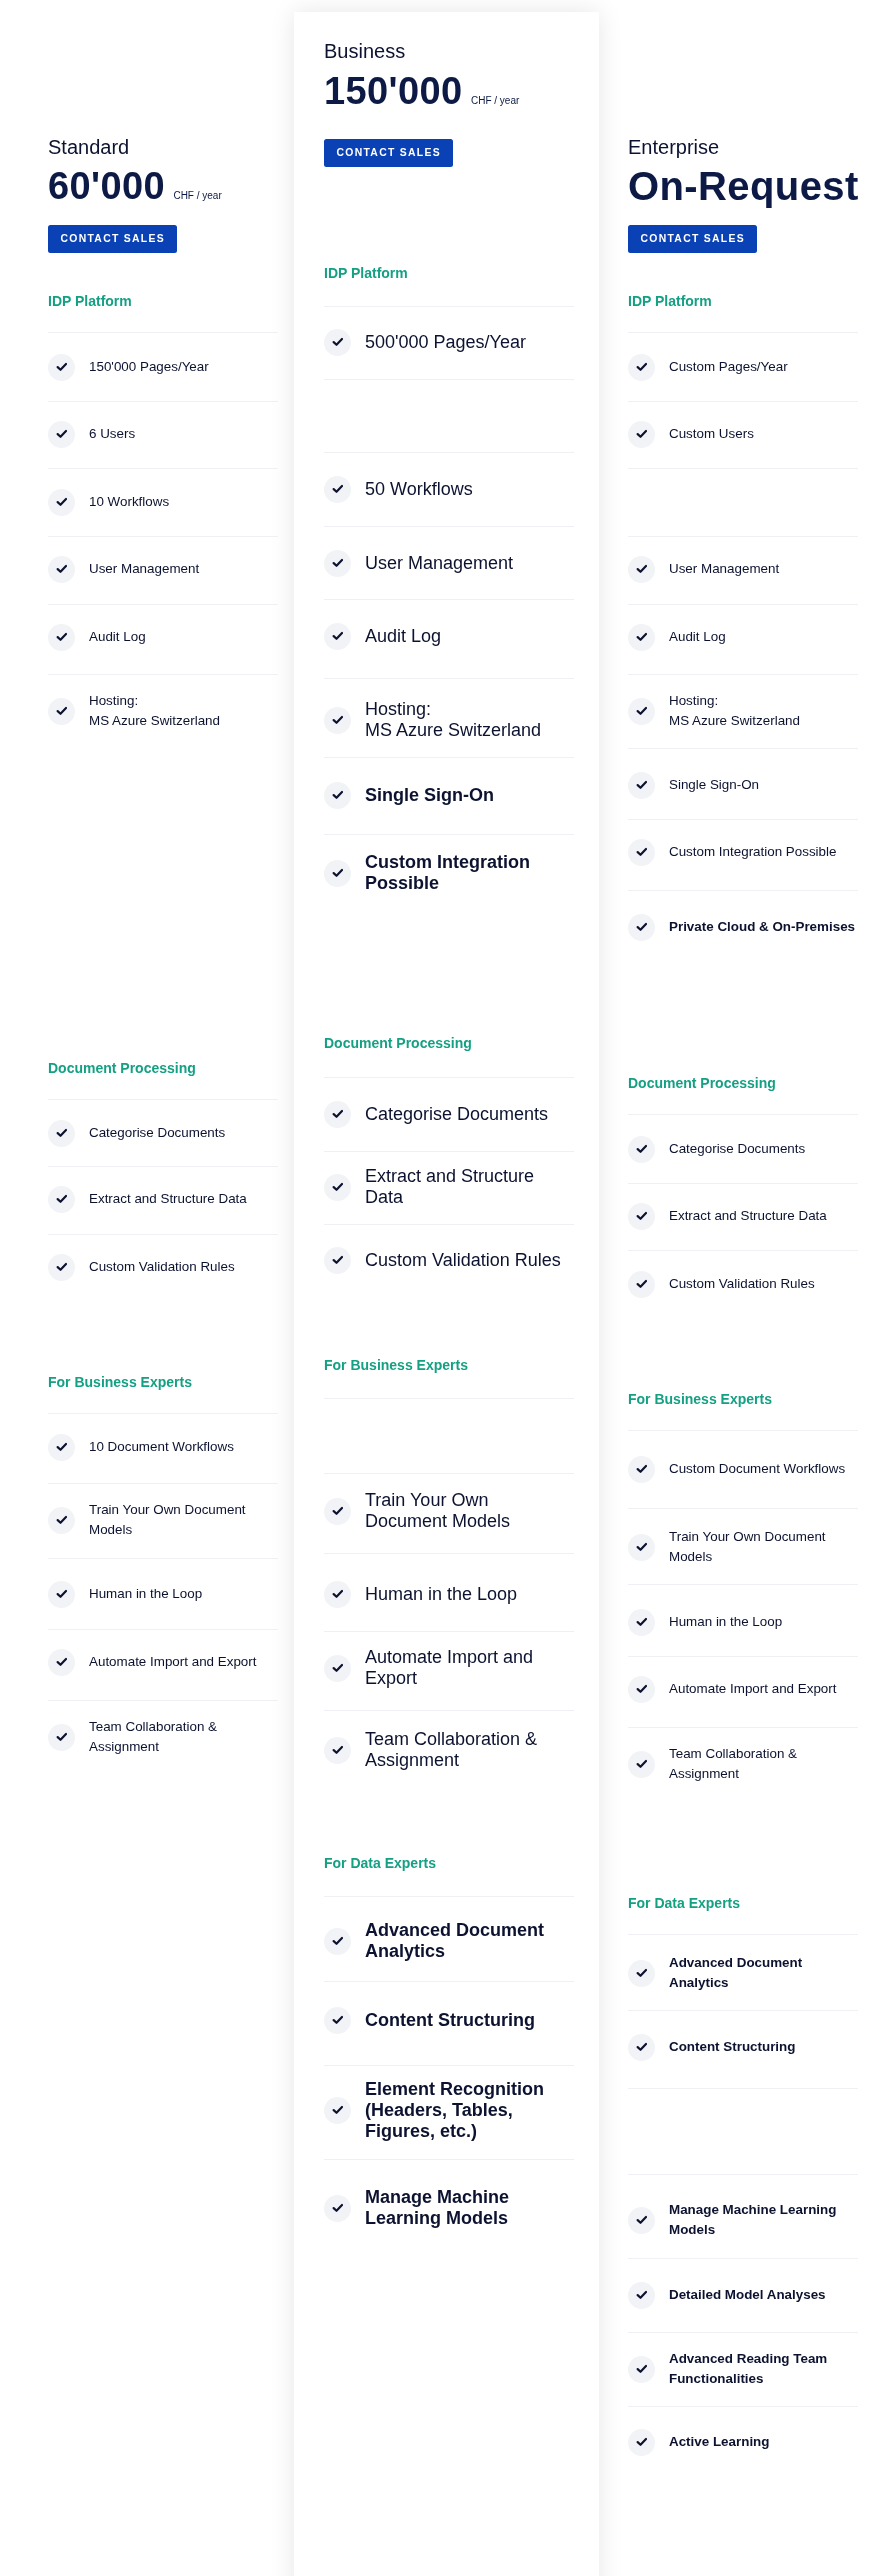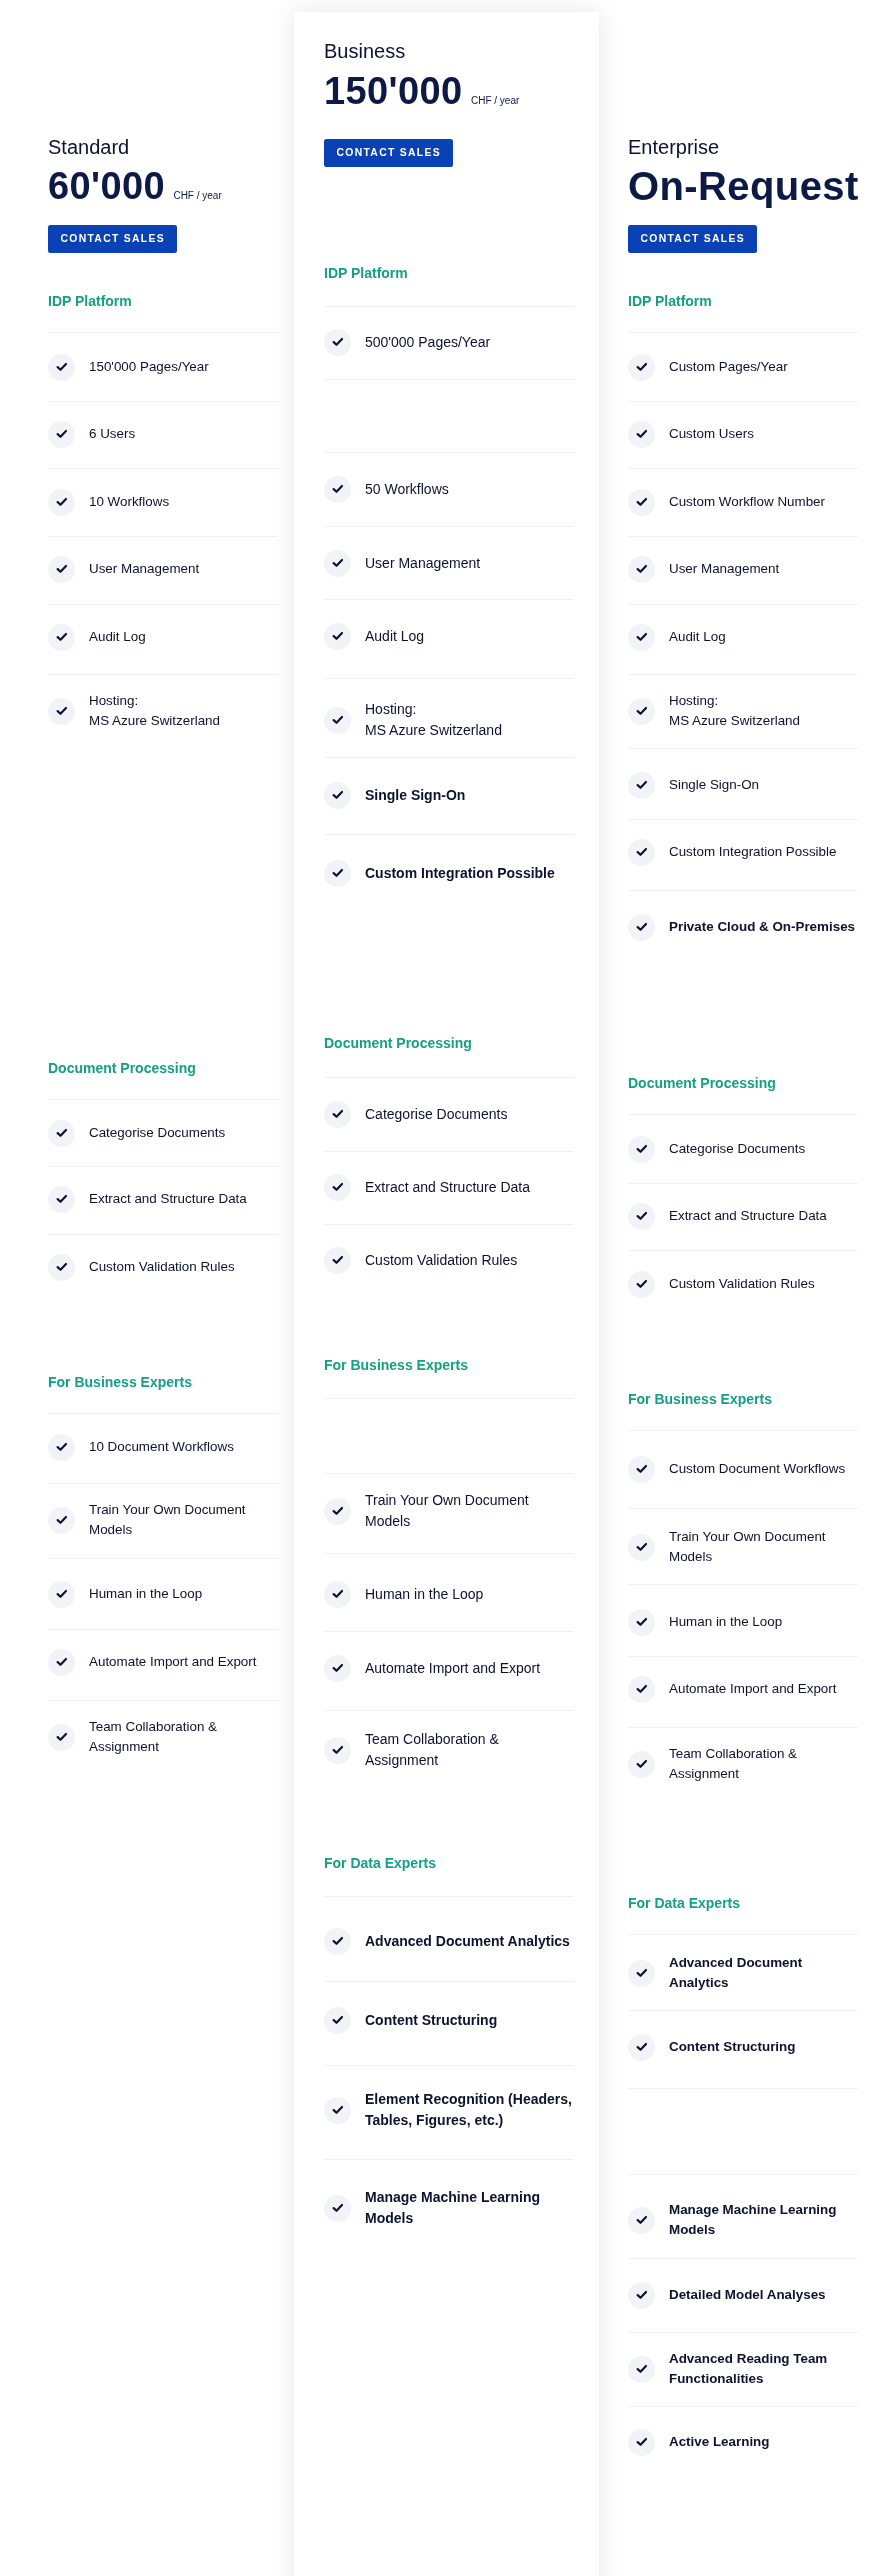--- a/index.html
+++ b/index.html
@@ -35,21 +35,21 @@
   .divider { height: 0.8px; background: #eef0f3; }
   .feat { display: flex; align-items: center; }
   .check {
     flex: 0 0 27px; width: 27px; height: 27px; border-radius: 50%;
     background: #f1f3f6; display: flex; align-items: center; justify-content: center;
     margin-right: 14px;
   }
   .check svg { width: 11.7px; height: 11.7px; }
   .feat-label { font-size: 13.4px; line-height: 20px; color: #0c1230; }
   .feat-label.bold { font-weight: 700; }
-  .col-business .feat-label { font-size: 14px; line-height: 21px; }
+  .col-business .feat-label { font-size: 18px; line-height: 21px; }
 </style>
 </head>
 <body>
 
 <div class="card"></div>
 
 <div class="col col-standard">
     <div class="abs plan-title" style="top:136px">Standard</div>
     <div class="abs price-row" style="top:165px">
              <span class="price">60'000</span>
@@ -384,28 +384,20 @@
     <div class="abs divider" style="top:401px;width:100%"></div>
     <div class="abs feat" style="top:409px;height:50px;width:100%">
                  <span class="check">
         <svg viewBox="0 0 14 14">
           <path d="M2 7.3 L5.4 10.5 L12 3.6" fill="none" stroke="#0c1230" stroke-width="2.6" stroke-linecap="round" stroke-linejoin="round"></path>
         </svg>
       </span>
                  <span class="feat-label">Custom Users</span>
                </div>
     <div class="abs divider" style="top:468px;width:100%"></div>
-    <div class="abs feat" style="top:477px;height:50px;width:100%">
-                 <span class="check">
-        <svg viewBox="0 0 14 14">
-          <path d="M2 7.3 L5.4 10.5 L12 3.6" fill="none" stroke="#0c1230" stroke-width="2.6" stroke-linecap="round" stroke-linejoin="round"></path>
-        </svg>
-      </span>
-                 <span class="feat-label">Custom Workflow Number</span>
-               </div>
     <div class="abs divider" style="top:536px;width:100%"></div>
     <div class="abs feat" style="top:544px;height:50px;width:100%">
                  <span class="check">
         <svg viewBox="0 0 14 14">
           <path d="M2 7.3 L5.4 10.5 L12 3.6" fill="none" stroke="#0c1230" stroke-width="2.6" stroke-linecap="round" stroke-linejoin="round"></path>
         </svg>
       </span>
                  <span class="feat-label">User Management</span>
                </div>
     <div class="abs divider" style="top:604px;width:100%"></div>

